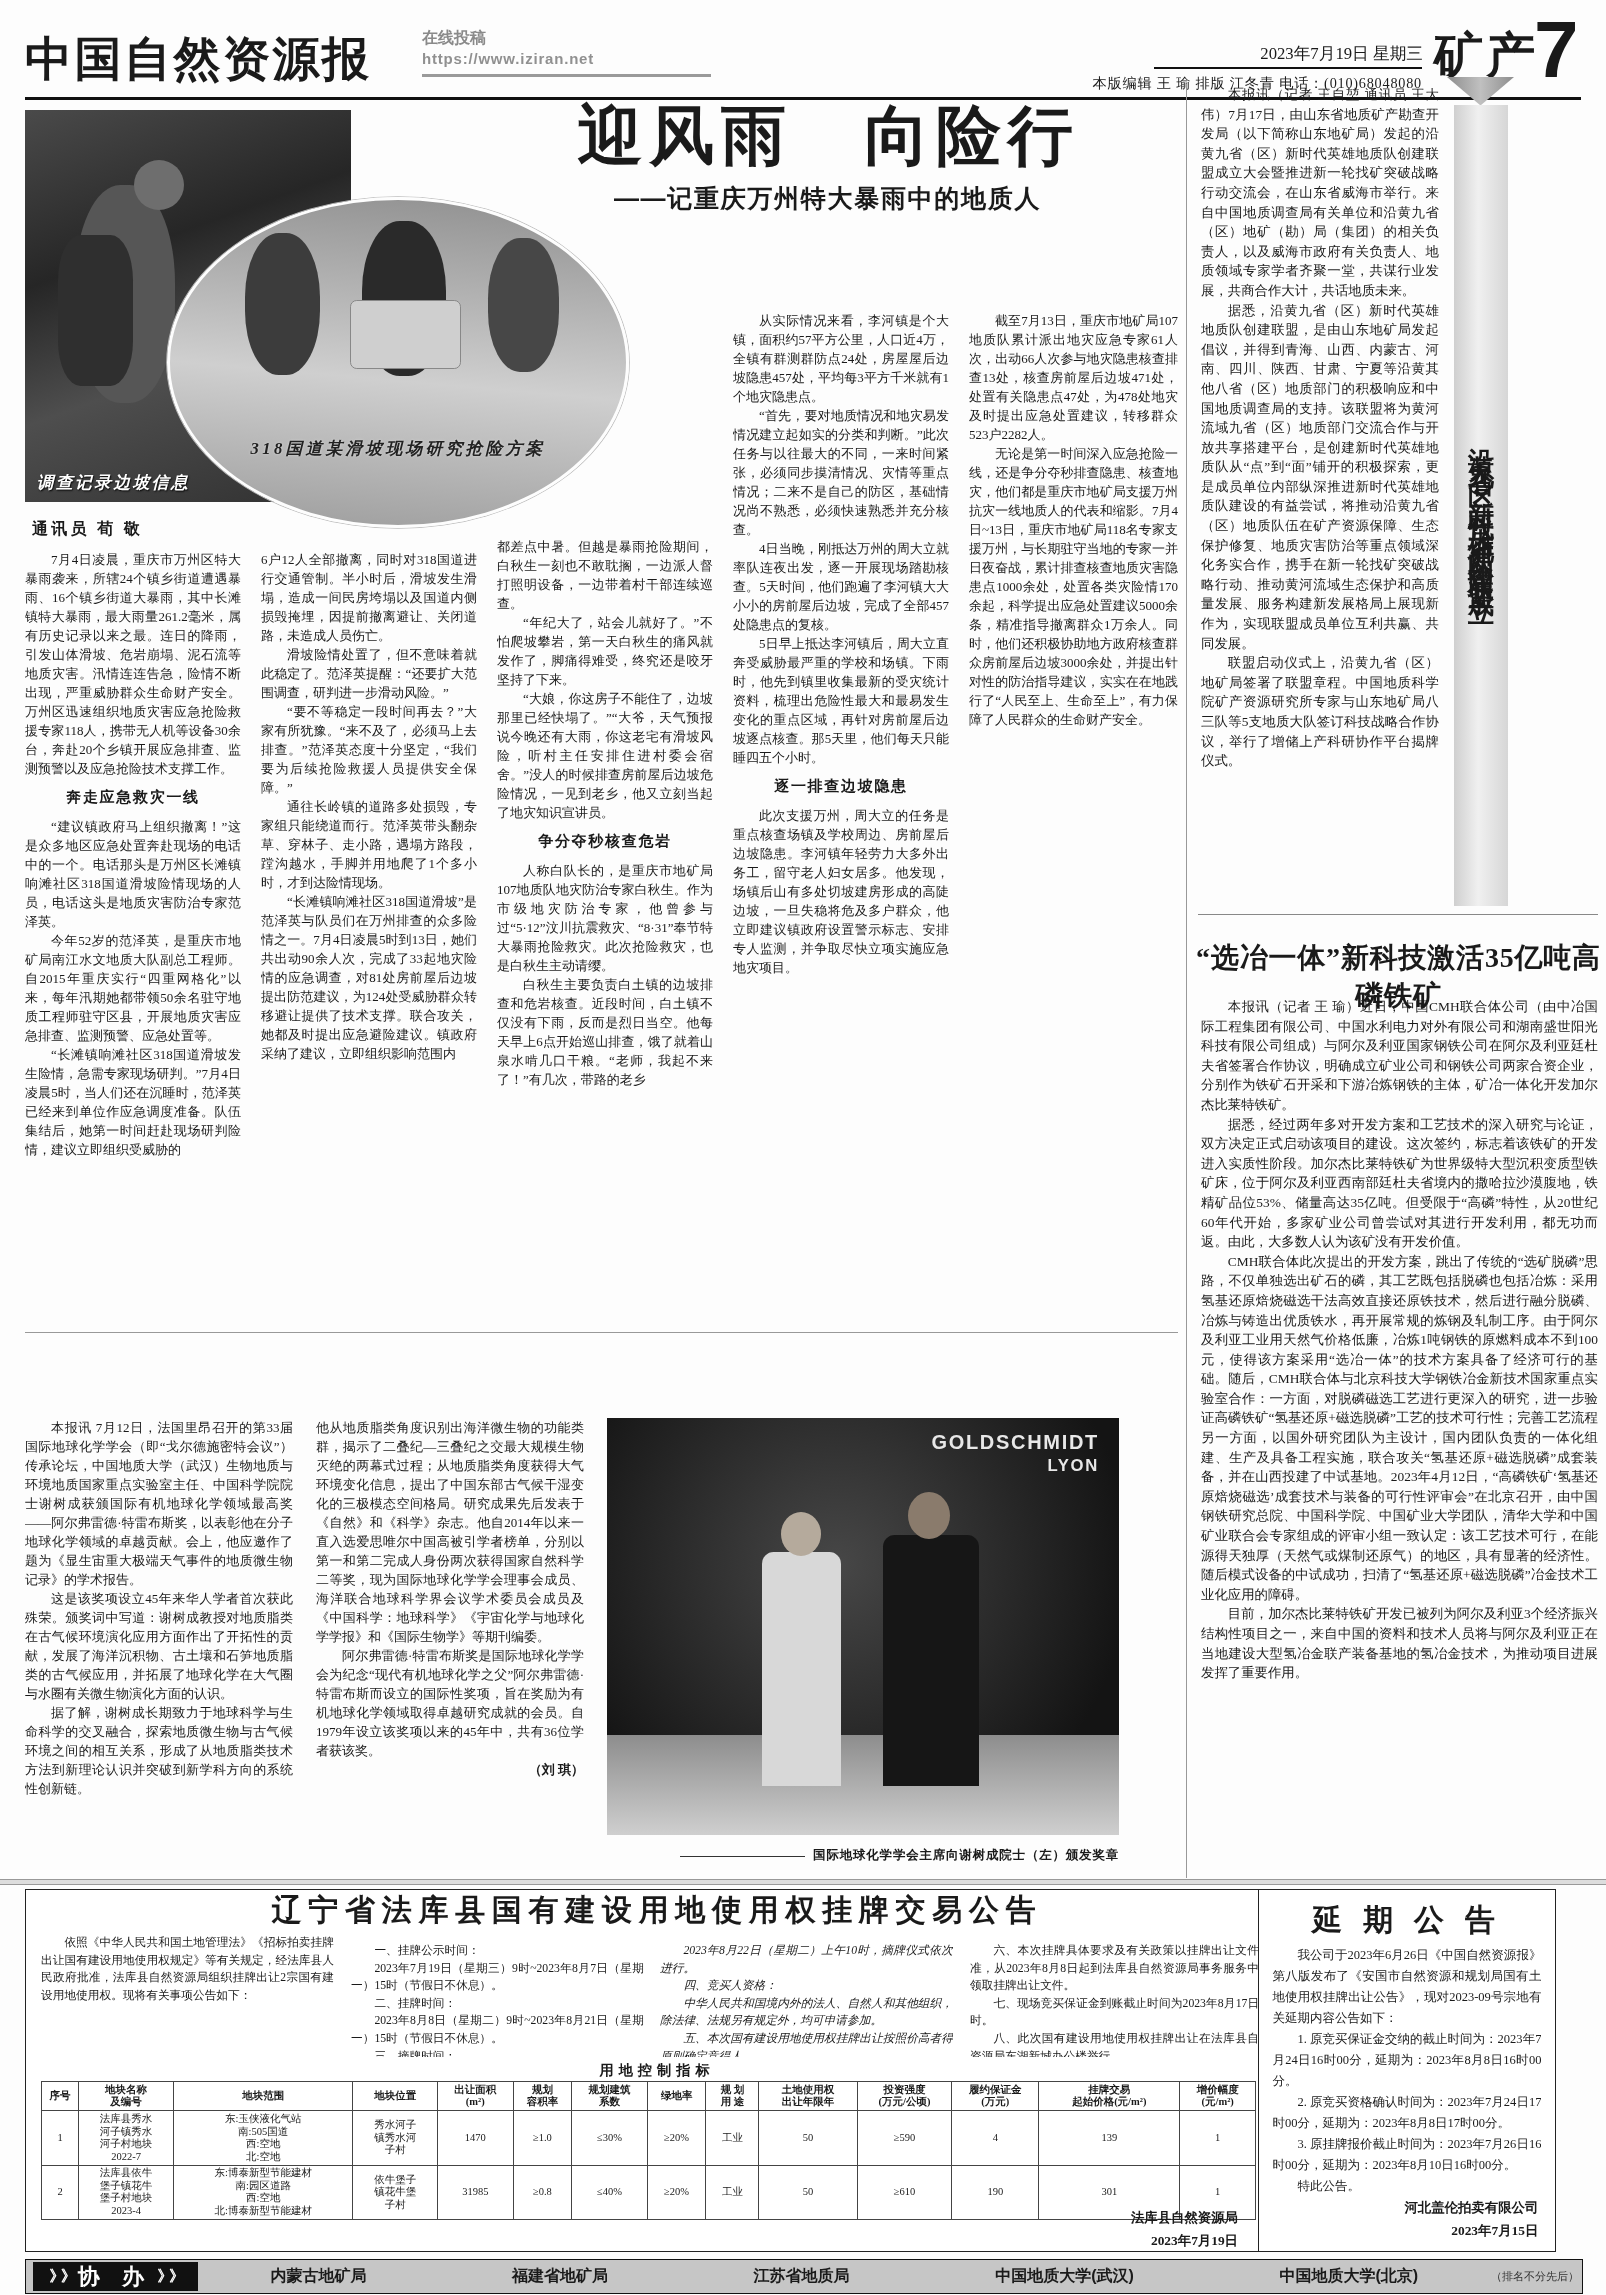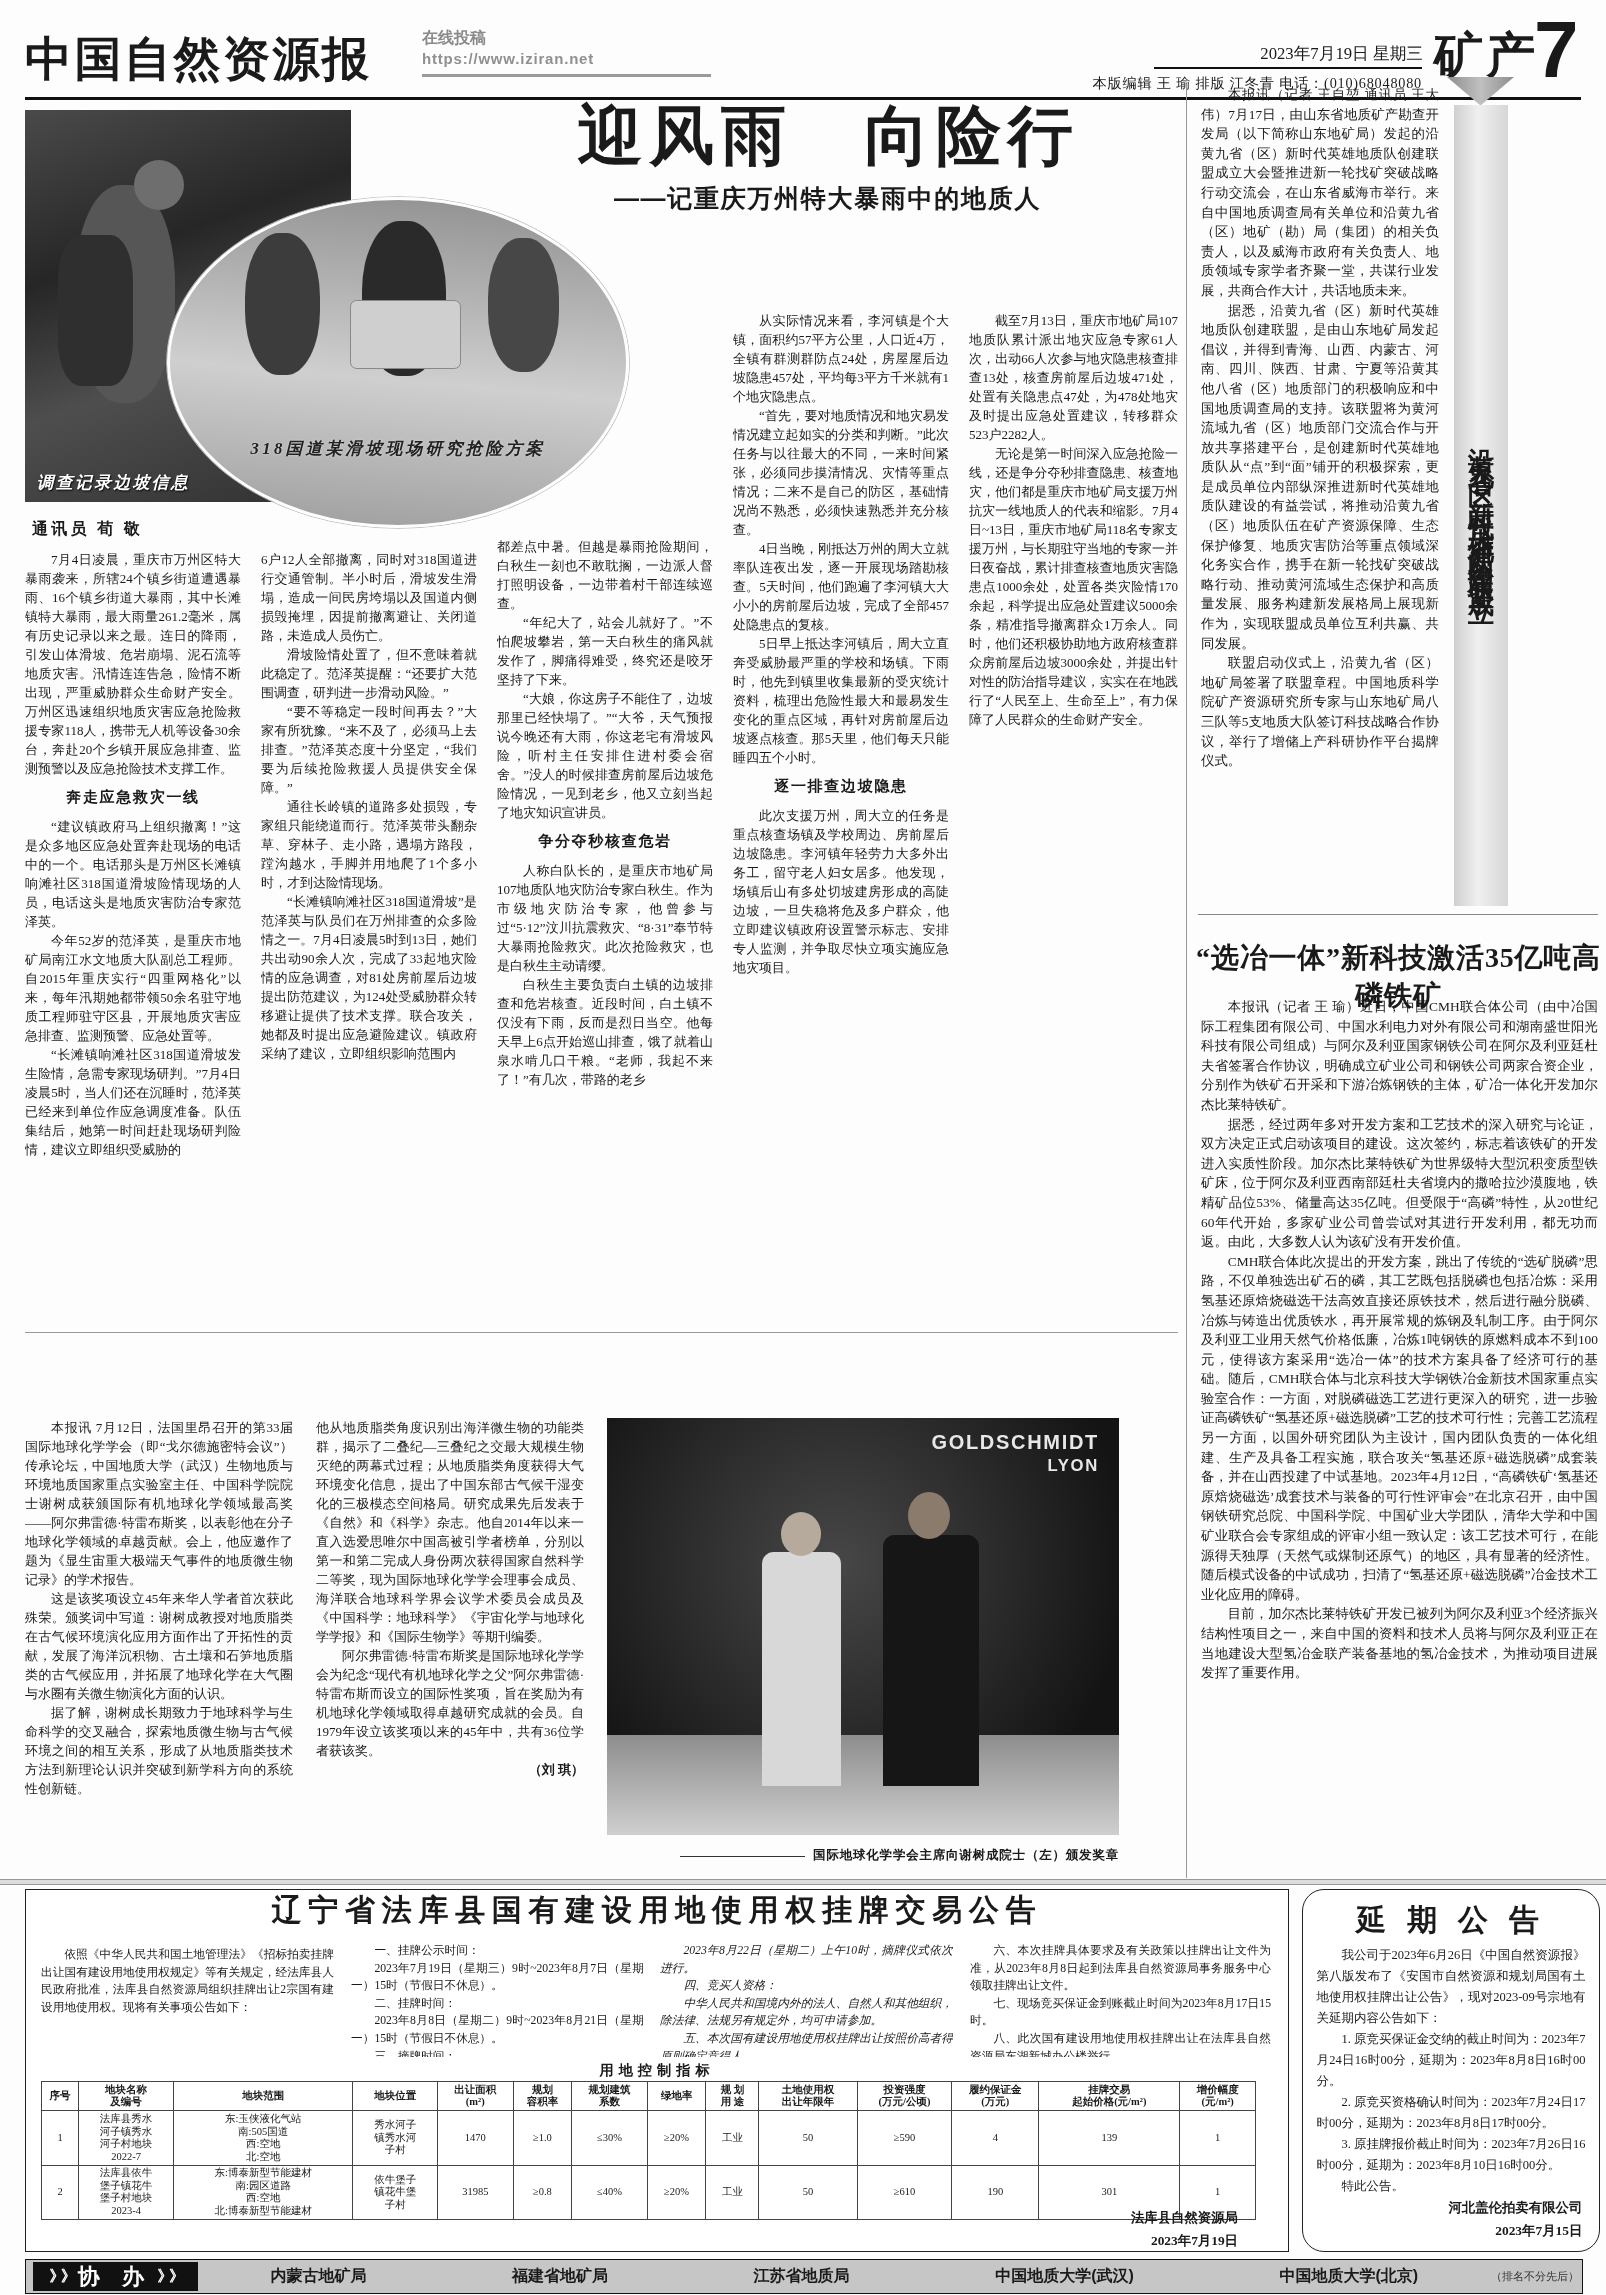--- a/index.html
+++ b/index.html
@@ -193,21 +193,21 @@
     <div class="head-c" style="left:301px;top:74px;width:42px;height:47px;background:#8a7b6c;"></div>
   </div>
   <div class="abs award-cap" style="left:607px;top:1847px;width:512px;">
     <span class="cap-dash"></span><span>国际地球化学学会主席向谢树成院士（左）颁发奖章</span>
   </div>
 
   <div class="abs" style="left:0px;top:1879px;width:1606px;height:4.2px;border-top:0.8px solid #999;border-bottom:0.8px solid #999;background:#ddd;"></div>
 
   <div class="abs notice-box" style="left:25px;top:1889px;width:1262px;height:361px;">
     <div class="notice-title" style="margin-top:0;">辽宁省法库县国有建设用地使用权挂牌交易公告</div>
-    <div class="abs notice-col just" style="left:15px;top:56px;width:293px;height:115px;">
+    <div class="abs notice-col just" style="left:15px;top:44px;width:293px;height:115px;">
         <p>依照《中华人民共和国土地管理法》《招标拍卖挂牌出让国有建设用地使用权规定》等有关规定，经法库县人民政府批准，法库县自然资源局组织挂牌出让2宗国有建设用地使用权。现将有关事项公告如下：</p>
       </div>
     <div class="abs notice-col just" style="left:325px;top:52px;width:293px;height:115px;">
         <p>一、挂牌公示时间：</p>
         <p>2023年7月19日（星期三）9时~2023年8月7日（星期一）15时（节假日不休息）。</p>
         <p>二、挂牌时间：</p>
         <p>2023年8月8日（星期二）9时~2023年8月21日（星期一）15时（节假日不休息）。</p>
         <p>三、摘牌时间：</p>
       </div>
     <div class="abs notice-col just" style="left:634px;top:52px;width:293px;height:115px;font-style:italic;">
@@ -319,21 +319,21 @@
             </tr>
           </tbody>
         </table>
     </div>
     <div class="abs sign" style="right:50px;top:316px;width:268px;">
       <div>法库县自然资源局</div>
       <div>2023年7月19日</div>
     </div>
   </div>
 
-  <div class="abs notice-box" style="left:1302px;top:1889px;width:296px;height:361px;border-radius:22px;">
+  <div class="abs notice-box" style="left:1258px;top:1889px;width:296px;height:361px;">
     <div class="notice-title" style="margin-top:10px;">延 期 公 告</div>
     <div class="abs delay-body just" style="left:13.4px;top:55px;width:269px;height:251px;">
         <p>我公司于2023年6月26日《中国自然资源报》第八版发布了《安国市自然资源和规划局国有土地使用权挂牌出让公告》，现对2023-09号宗地有关延期内容公告如下：</p>
         <p>1. 原竞买保证金交纳的截止时间为：2023年7月24日16时00分，延期为：2023年8月8日16时00分。</p>
         <p>2. 原竞买资格确认时间为：2023年7月24日17时00分，延期为：2023年8月8日17时00分。</p>
         <p>3. 原挂牌报价截止时间为：2023年7月26日16时00分，延期为：2023年8月10日16时00分。</p>
         <p>特此公告。</p>
       </div>
     <div class="abs sign" style="right:16.7px;top:306px;width:251px;">
       <div>河北盖伦拍卖有限公司</div>

